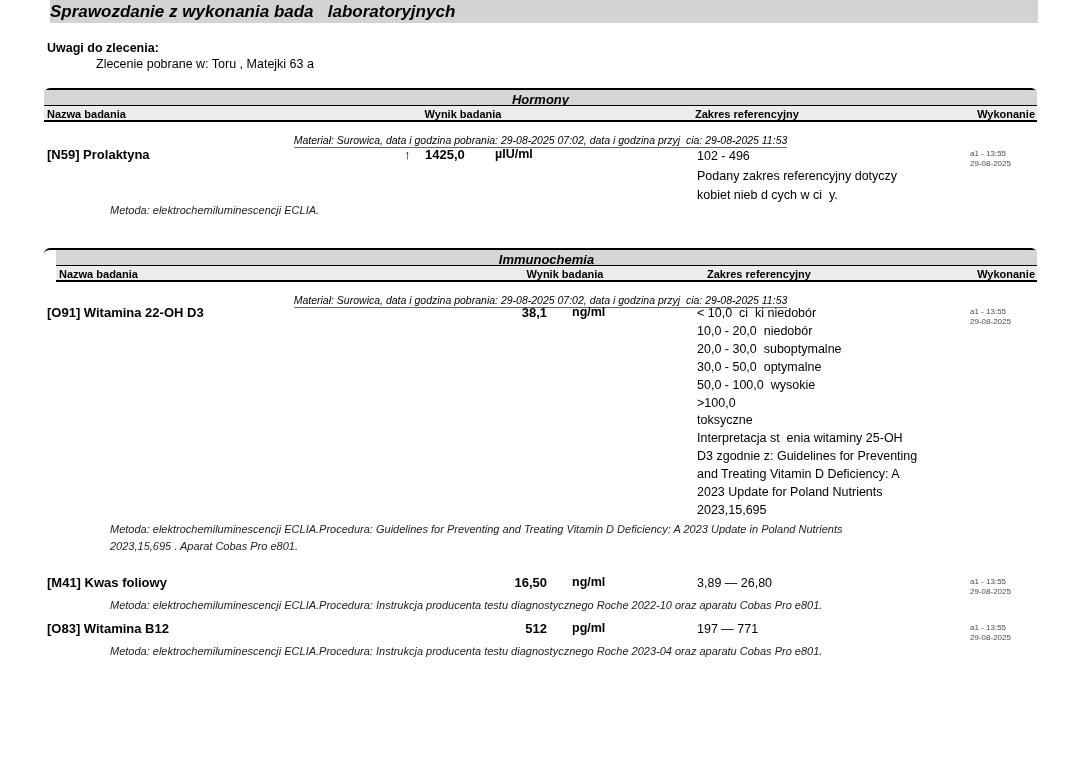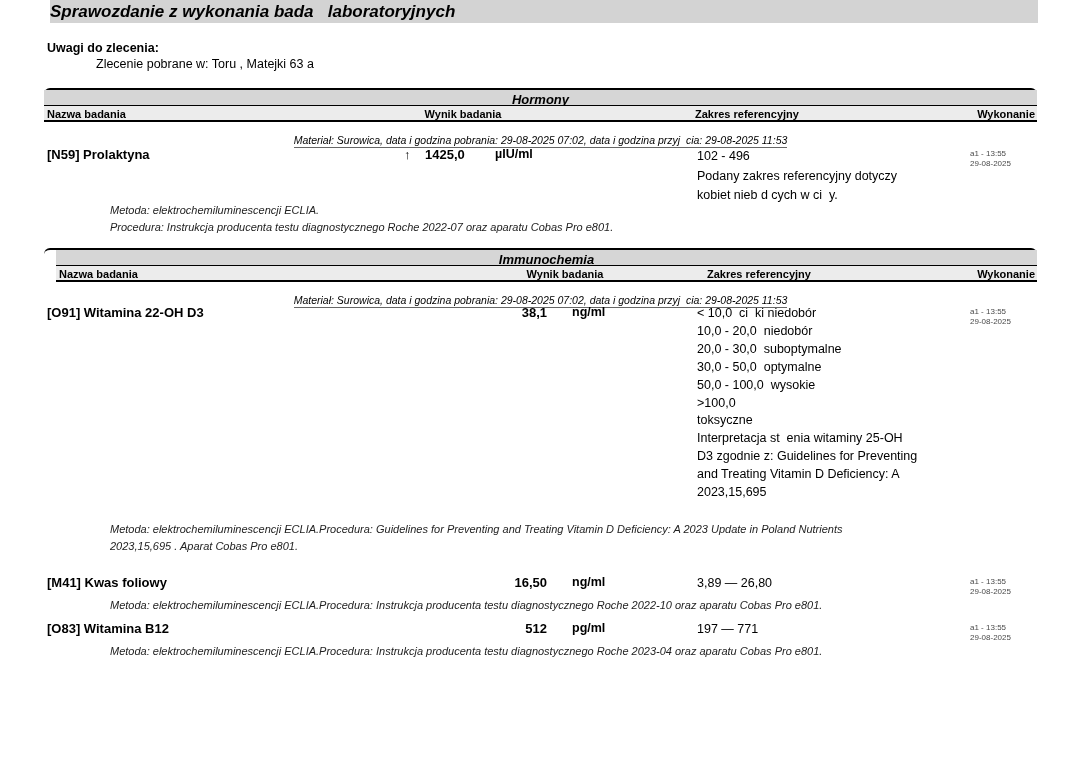--- a/index.html
+++ b/index.html
@@ -83,21 +83,20 @@
       <div data-bind="sections.0.rows.0.reference_lines.2">kobiet nieb d cych w ci  y.</div>
     </span>
     <span class="r-perf">
       <div data-bind="sections.0.rows.0.performed_code">a1 - 13:55</div>
       <div data-bind="sections.0.rows.0.performed_date">29-08-2025</div>
     </span>
   </div>
 
   <div class="method" style="top:112px;">
     <div data-bind="sections.0.rows.0.method_lines.0">Metoda: elektrochemiluminescencji ECLIA.</div>
-    <div data-bind="sections.0.rows.0.method_lines.1">Procedura: Instrukcja producenta testu diagnostycznego Roche 2022-07 oraz aparatu Cobas Pro e801.</div>
   </div>
 </div>
 
 <div class="section sec-top-rule" style="top:248px;padding-left:12px;">
   <div class="sec-titlebar">
     <span data-bind="sections.1.title">Immunochemia</span>
   </div>
   <div class="sec-cols">
     <span class="col-name" data-bind="columns.name">Nazwa badania</span>
     <span class="col-result-i" data-bind="columns.result">Wynik badania</span>
@@ -116,20 +115,21 @@
       <div data-bind="sections.1.rows.0.reference_lines.0">&lt; 10,0  ci  ki niedobór</div>
       <div data-bind="sections.1.rows.0.reference_lines.1">10,0 - 20,0  niedobór</div>
       <div data-bind="sections.1.rows.0.reference_lines.2">20,0 - 30,0  suboptymalne</div>
       <div data-bind="sections.1.rows.0.reference_lines.3">30,0 - 50,0  optymalne</div>
       <div data-bind="sections.1.rows.0.reference_lines.4">50,0 - 100,0  wysokie</div>
       <div data-bind="sections.1.rows.0.reference_lines.5">&gt;100,0</div>
       <div data-bind="sections.1.rows.0.reference_lines.6">toksyczne</div>
       <div data-bind="sections.1.rows.0.reference_lines.7">Interpretacja st  enia witaminy 25-OH</div>
       <div data-bind="sections.1.rows.0.reference_lines.8">D3 zgodnie z: Guidelines for Preventing</div>
       <div data-bind="sections.1.rows.0.reference_lines.9">and Treating Vitamin D Deficiency: A</div>
+      <div data-bind="sections.1.rows.0.reference_lines.10">2023 Update for Poland Nutrients</div>
       <div data-bind="sections.1.rows.0.reference_lines.11">2023,15,695</div>
     </span>
     <span class="r-perf">
       <div data-bind="sections.1.rows.0.performed_code">a1 - 13:55</div>
       <div data-bind="sections.1.rows.0.performed_date">29-08-2025</div>
     </span>
   </div>
 
   <div class="method" style="top:271px;">
     <div data-bind="sections.1.rows.0.method_lines.0">Metoda: elektrochemiluminescencji ECLIA.Procedura: Guidelines for Preventing and Treating Vitamin D Deficiency: A 2023 Update in Poland Nutrients</div>

